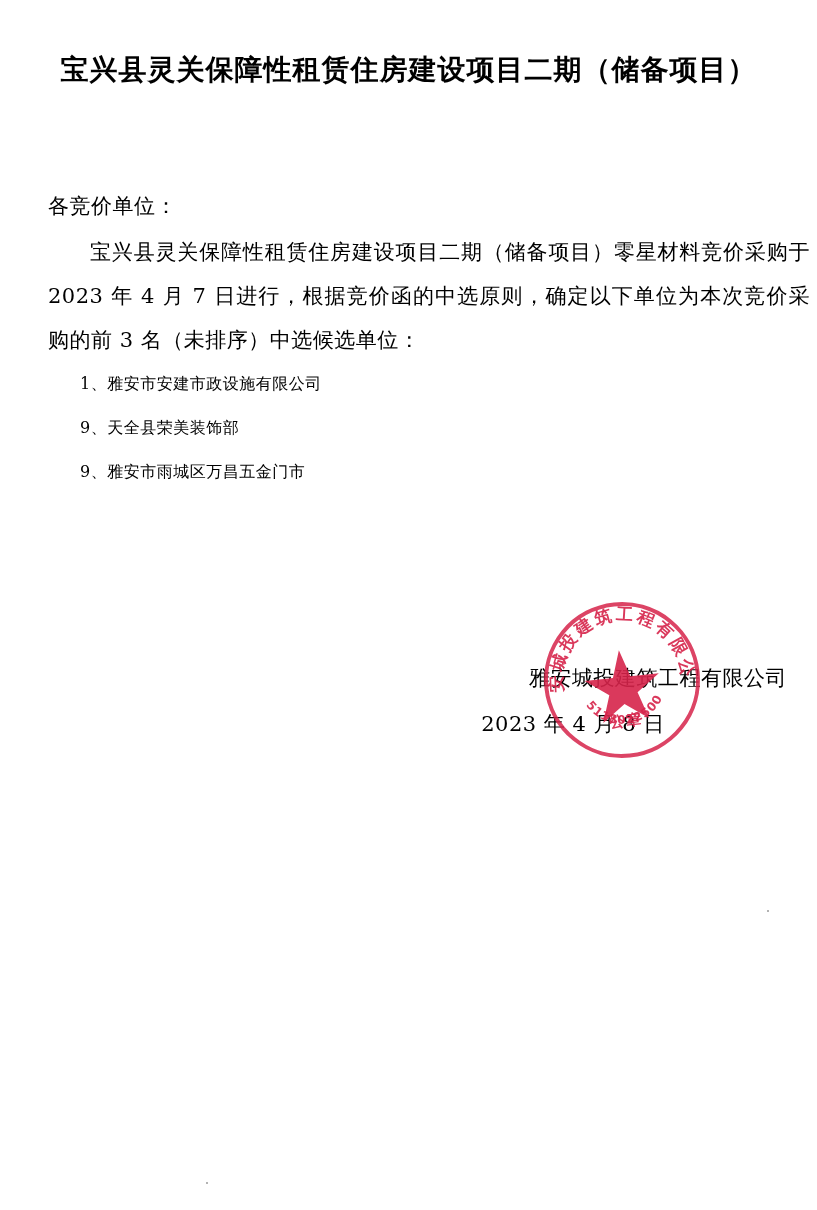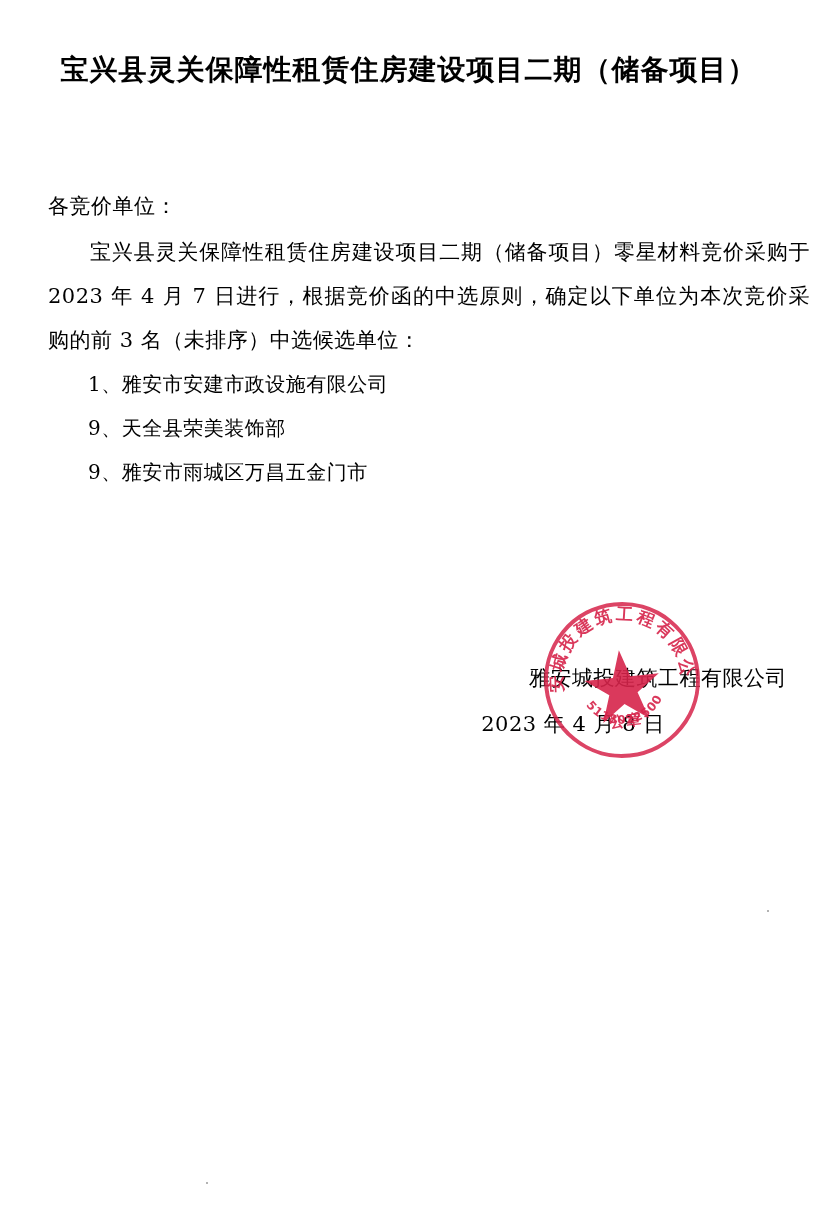--- a/index.html
+++ b/index.html
@@ -54,21 +54,21 @@
   }
   .salutation {
     text-indent: 0;
     margin-bottom: 2px;
   }
   .indent2 {
     text-indent: 2em;
   }
   .list-item {
     text-indent: 2em;
-    font-size: 20px;
+    font-size: 16px;
     line-height: 44px;
     letter-spacing: 0.5px;
     margin: 0;
   }
   .sign-block {
     position: absolute;
     right: 30px;
     top: 655px;
     width: 420px;
     text-align: right;

